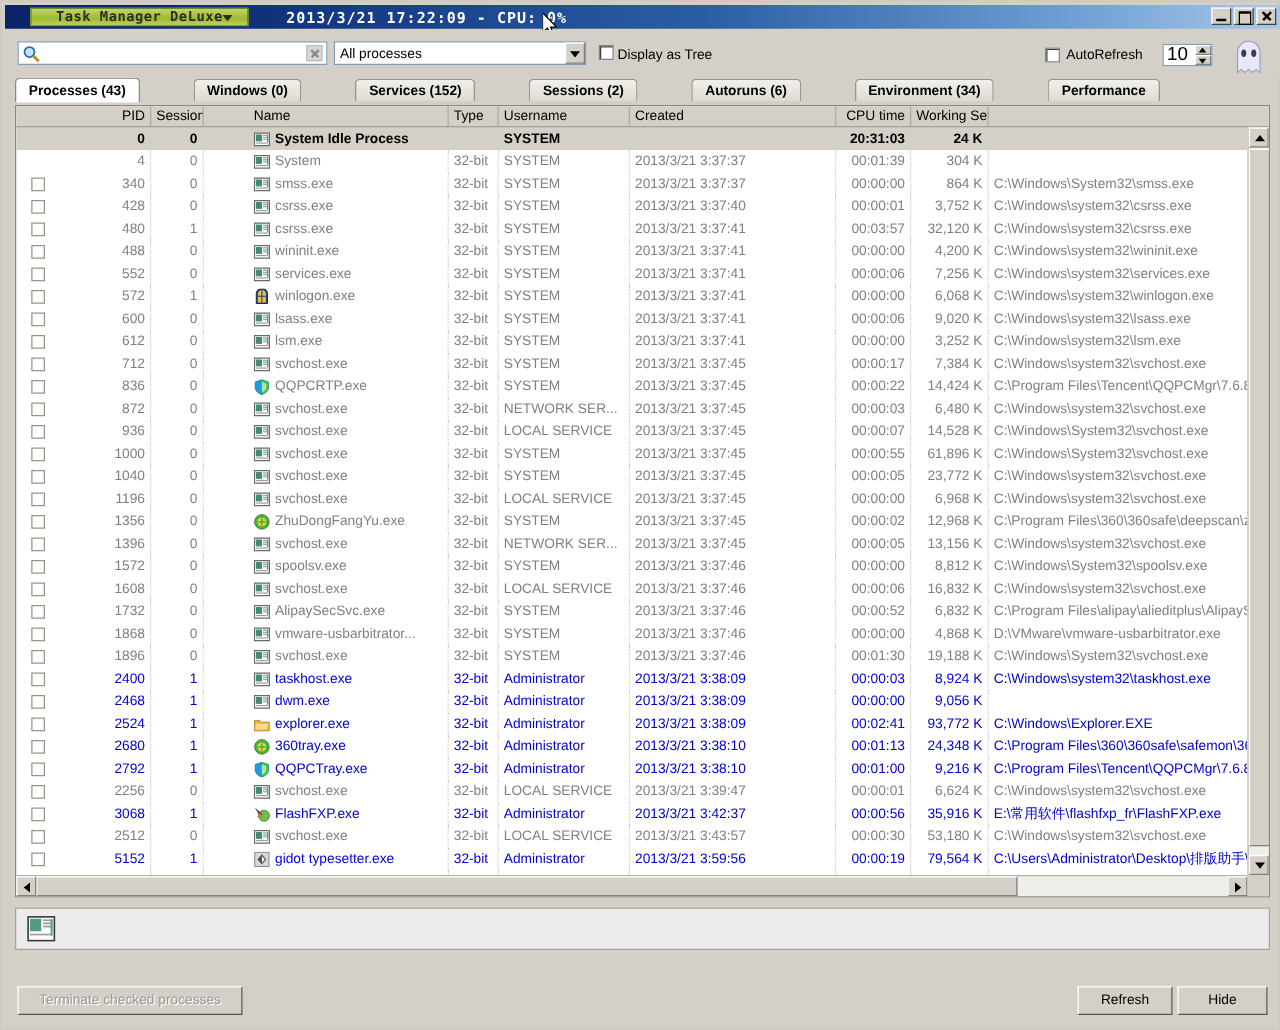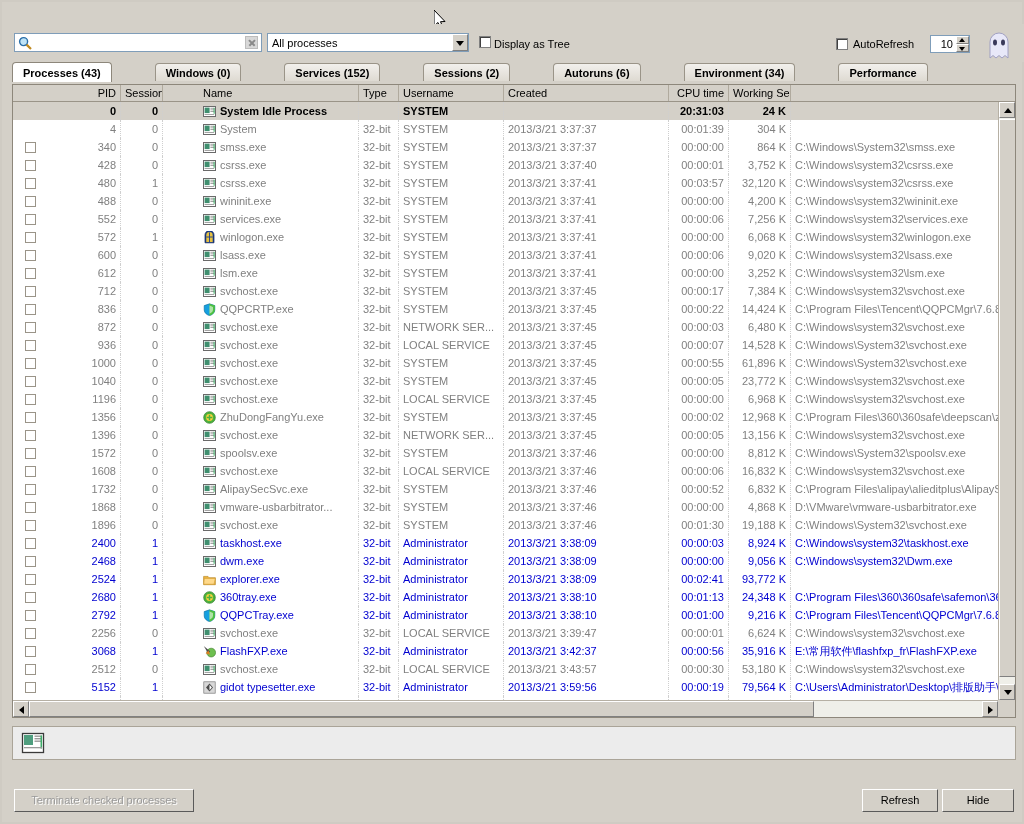--- a/index.html
+++ b/index.html
@@ -100,21 +100,21 @@
     box-shadow:inset 1px 1px 0 #404040;
   }
   #tree-check{position:absolute;left:475px;top:12px;}
   #tree-label{position:absolute;left:492px;top:36px;font-size:11px;color:#000;}
   #auto-check{position:absolute;left:834px;top:36px;}
   #auto-label{position:absolute;left:851px;top:36px;font-size:11px;color:#000;}
   #spin{
     position:absolute;left:928px;top:33px;width:40px;height:18px;
     background:#fff;border:1px solid #7f9db9;box-sizing:border-box;display:flex;
   }
-  #spin .num{flex:1;text-align:right;padding-right:3px;font-size:11px;line-height:16px;}
+  #spin .num{flex:1;text-align:center;padding-right:3px;font-size:15px;line-height:16px;}
   #spin .arrows{width:13px;display:flex;flex-direction:column;}
   #spin .arrows div{
     flex:1;background:#d4d0c8;border:1px solid #fff;border-right-color:#808080;border-bottom-color:#808080;
     box-sizing:border-box;position:relative;
   }
   #spin .arrows div i{position:absolute;left:2px;width:0;height:0;border-left:3px solid transparent;border-right:3px solid transparent;}
   #spin .arrows div.up i{top:1px;border-bottom:4px solid #000;}
   #spin .arrows div.dn i{top:2px;border-top:4px solid #000;}
   #ghost{position:absolute;left:982px;top:28px;width:30px;height:30px;}
   
@@ -208,20 +208,39 @@
   }
   #btn-terminate{position:absolute;left:12px;top:787px;width:180px;height:23px;line-height:21px;color:#9a9a9a;text-shadow:1px 1px 0 #fff;}
   #btn-refresh{position:absolute;left:860px;top:787px;width:76px;height:23px;line-height:21px;}
   #btn-hide{position:absolute;left:940px;top:787px;width:72px;height:23px;line-height:21px;}
 </style>
 </head>
 <body>
 
 <div id="window">
 
+  <div id="titlebar">
+    <div id="menu-btn">
+      <span class="lbl">Task Manager DeLuxe</span>
+      <span class="caret"></span>
+    </div>
+    <div id="title-text">2013/3/21 17:22:09 - CPU: 0%</div>
+    <div id="win-ctrls">
+      <div class="wbtn min">
+          <i></i>
+        </div>
+      <div class="wbtn max">
+          <i></i>
+        </div>
+      <div class="wbtn cls">
+          <i class="a"></i>
+          <i class="b"></i>
+        </div>
+    </div>
+  </div>
 
   <svg id="cursor" viewBox="0 0 14 21">
     <polygon points="0,0 0,16 4,12.5 6.5,18.5 9,17.5 6.5,11.7 11,11.5" fill="#fff" stroke="#000" stroke-width="1"></polygon>
   </svg>
 
   <div id="toolbar">
     <div id="search-box">
       <svg id="search-icon" viewBox="0 0 14 14">
         <circle cx="5.6" cy="5.6" r="4" fill="#bfe4f7" stroke="#2b6ea8" stroke-width="1.4"></circle>
         <line x1="8.6" y1="8.6" x2="13" y2="13" stroke="#c08a20" stroke-width="2.2"></line>
@@ -915,40 +934,40 @@
               <rect x="10.6" y="2.8" width="1" height="6" fill="#39ad63"></rect>
               <rect x="1.6" y="9" width="9.6" height="0.9" fill="#9a9a9a"></rect>
             </svg>
             <span>dwm.exe</span>
           </div>
           <div class="c c-type"><span>32-bit</span></div>
           <div class="c c-user"><span>Administrator</span></div>
           <div class="c c-created"><span>2013/3/21 3:38:09</span></div>
           <div class="c c-cpu"><span>00:00:00</span></div>
           <div class="c c-ws"><span>9,056 K</span></div>
-          <div class="c c-file nb"><span>C:\Windows\system32\Dwm.exe</span></div>
         </div>
         <div class="row userrow">
           <div class="c c-chk">
             <span class="rowchk"></span>
           </div>
           <div class="c c-pid"><span>2524</span></div>
           <div class="c c-ses"><span>1</span></div>
           <div class="c c-name">
             <svg viewBox="0 0 13 13" class="ico">
               <path d="M0.6 3.4 h4.4 l1.1 1.3 h6.3 v7 H0.6 Z" fill="#f0b43c" stroke="#b07e18" stroke-width="0.6"></path>
               <path d="M1.3 5.4 h11 l-1.3 5.8 H0.8 Z" fill="#ffd98a" stroke="#c9952a" stroke-width="0.5"></path>
             </svg>
             <span>explorer.exe</span>
           </div>
           <div class="c c-type"><span>32-bit</span></div>
           <div class="c c-user"><span>Administrator</span></div>
           <div class="c c-created"><span>2013/3/21 3:38:09</span></div>
           <div class="c c-cpu"><span>00:02:41</span></div>
           <div class="c c-ws"><span>93,772 K</span></div>
+          <div class="c c-file nb"><span>C:\Windows\Explorer.EXE</span></div>
         </div>
         <div class="row userrow">
           <div class="c c-chk">
             <span class="rowchk"></span>
           </div>
           <div class="c c-pid"><span>2680</span></div>
           <div class="c c-ses"><span>1</span></div>
           <div class="c c-name">
             <svg viewBox="0 0 13 13" class="ico">
               <circle cx="6.5" cy="6.5" r="5.8" fill="#4db33d" stroke="#2d7a24" stroke-width="0.7"></circle>

